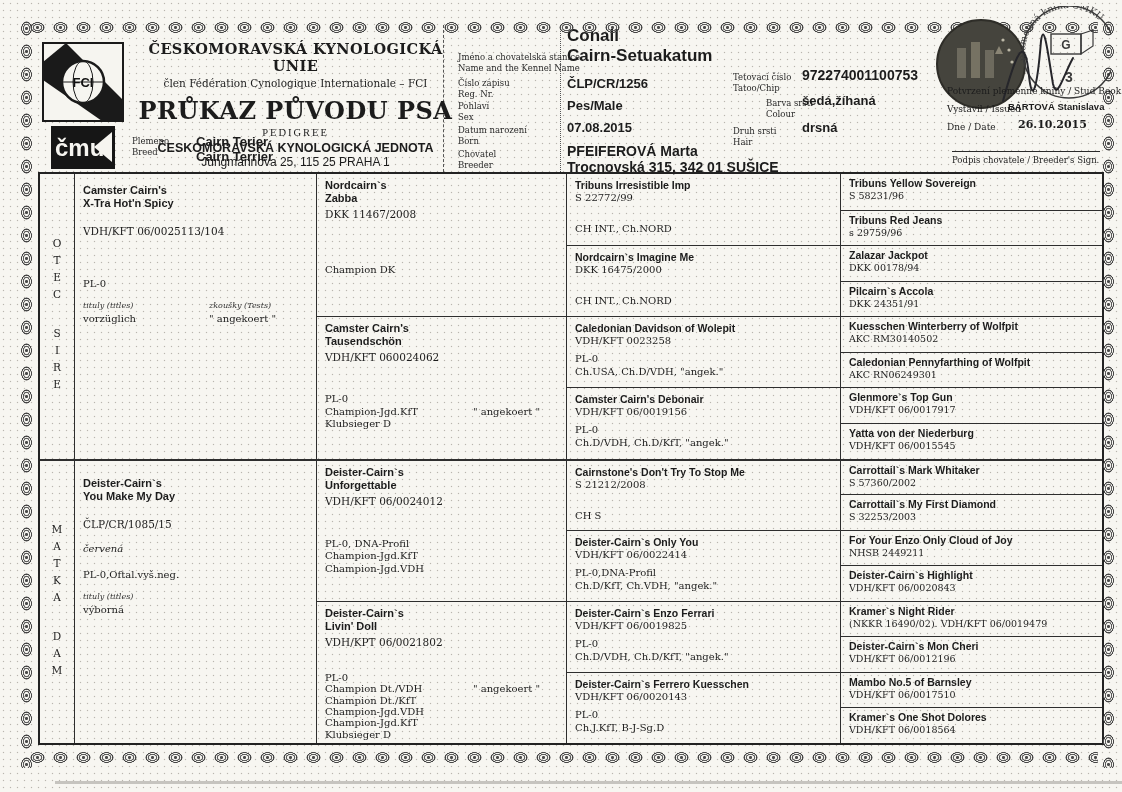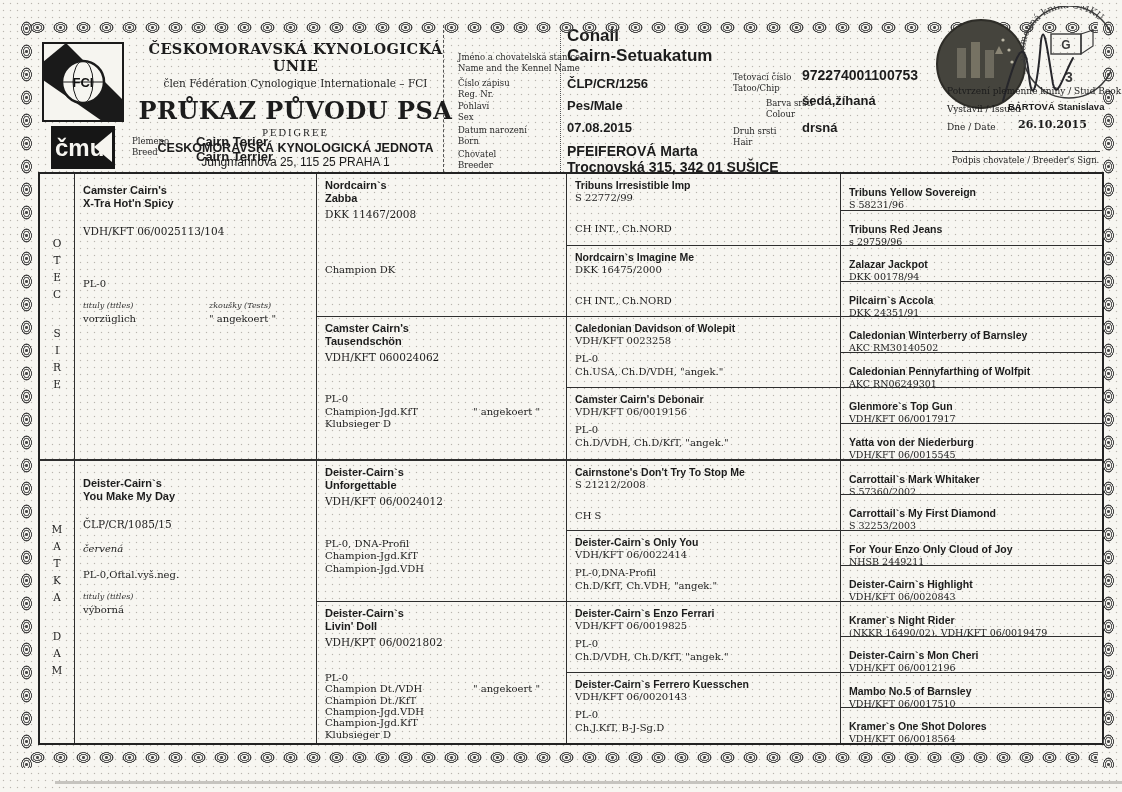--- a/index.html
+++ b/index.html
@@ -52,21 +52,21 @@
   .nm,.nm2 div{font-weight:bold;font-size:11px;line-height:13px}
   .rg{font-family:"DejaVu Serif",serif;font-size:10.5px;margin-top:3px}
   .ln{font-family:"DejaVu Serif",serif;font-size:10px;line-height:12.5px}
   .itl{font-family:"DejaVu Serif",serif;font-style:italic;font-size:8px;color:#333}
   .glines.gl1{margin-top:44px}.glines.gl2{margin-top:30px}.glines.gl3{margin-top:31px}.glines.gl4{margin-top:24px}
   .gl4 .ln{line-height:11.4px}
   .lnflex{display:flex;justify-content:space-between;padding-right:18px}
   .gt .nm{font-size:10.5px;line-height:12px;white-space:nowrap}
   .gt .rg{font-size:10px;margin-top:1px}
   .gt .hl{min-height:13px;margin-top:7px}
-  .gg{padding-top:12px}
+  .gg{padding-top:3px}
   .gg .nm{font-size:10.5px;line-height:12px;white-space:nowrap}
   .gg .rg{font-size:9.5px;margin-top:1px}
   .pcell .pa{position:absolute;left:8px}
 </style>
 </head>
 <body>
 
 <div class="page">
 
   <div class="band h" style="left:26px;top:17px;width:1072px"></div>
@@ -343,21 +343,21 @@
     </div>
     <div class="cell colE gg" style="grid-row:3">
       <div class="nm">Zalazar Jackpot</div>
       <div class="rg">DKK 00178/94</div>
     </div>
     <div class="cell colE gg" style="grid-row:4">
       <div class="nm">Pilcairn`s Accola</div>
       <div class="rg">DKK 24351/91</div>
     </div>
     <div class="cell colE gg" style="grid-row:5">
-      <div class="nm">Caledonian Winterberry of Barnsley</div>
+      <div class="nm">Kuesschen Winterberry of Wolfpit</div>
       <div class="rg">AKC RM30140502</div>
     </div>
     <div class="cell colE gg" style="grid-row:6">
       <div class="nm">Caledonian Pennyfarthing of Wolfpit</div>
       <div class="rg">AKC RN06249301</div>
     </div>
     <div class="cell colE gg" style="grid-row:7">
       <div class="nm">Glenmore`s Top Gun</div>
       <div class="rg">VDH/KFT 06/0017917</div>
     </div>

